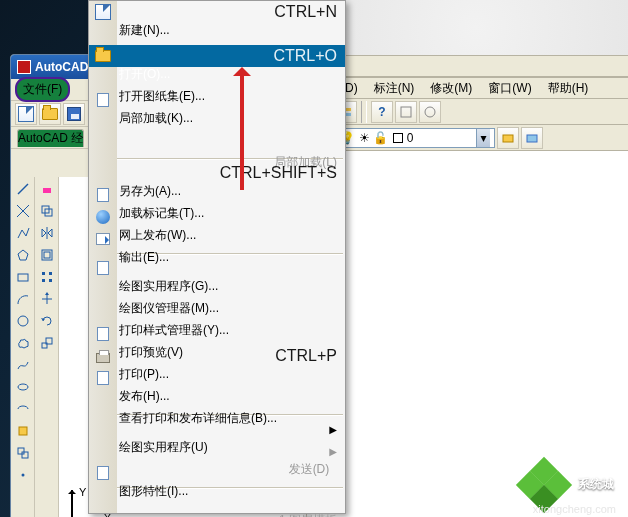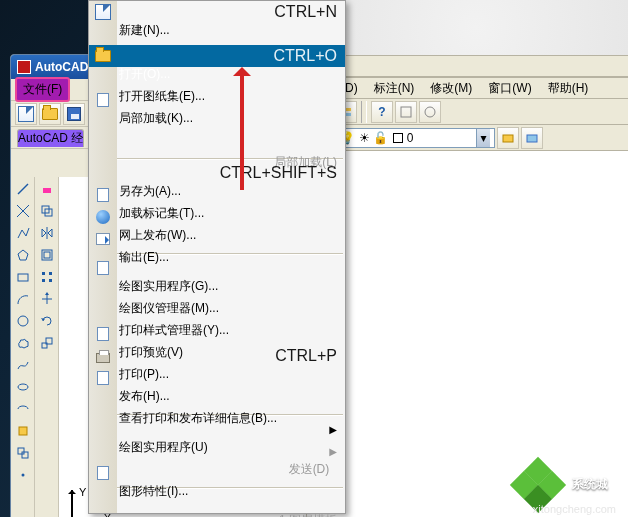--- a/index.html
+++ b/index.html
@@ -10,28 +10,28 @@
 .desktop-bg::after { content: ""; position: absolute; top: -180px; right: -160px; width: 520px; height: 520px; border-radius: 50%; background: radial-gradient(circle at 40% 40%, #f2f2f2 0%, #e6e6e6 38%, rgba(200,200,200,0.25) 45%, rgba(0,0,0,0) 55%); }
 
 
 .acad-window { position: absolute; top: 54px; left: 10px; right: 312px; bottom: -40px; background: #ece9d8; border: 1px solid #6683a4; border-radius: 4px; }
 .titlebar { height: 24px; background: linear-gradient(#2a6dc0, #1a4f9e); border-radius: 3px 3px 0 0; color: #fff; display: flex; align-items: center; padding: 0 6px; gap: 4px; }
 .titlebar .app-icon { width: 14px; height: 14px; background: #c01818; border: 1px solid #fff; }
 .titlebar .title { font-weight: bold; }
 
 .menubar { height: 22px; background: #ece9d8; border-bottom: 1px solid #c9c5b5; display: flex; align-items: center; padding: 0 4px; gap: 4px; }
 .menubar .menu-item { padding: 2px 6px; cursor: pointer; }
-.file-active { border: 2px solid #ec4899; border-radius: 3px; padding: 1px 5px; background: #a21caf; }
+.file-active { border: 2px solid #4c1d95; border-radius: 11px; padding: 1px 5px; background: #15803d; }
 
 .toolbar-row { height: 26px; background: #ece9d8; border-bottom: 1px solid #c9c5b5; display: flex; align-items: center; padding: 0 4px; gap: 2px; }
 .tool-btn { width: 22px; height: 22px; border: 1px solid #c9c5b5; background: linear-gradient(#fdfdfd, #ece9d8); display: flex; align-items: center; justify-content: center; cursor: pointer; }
 .tool-sep { width: 6px; height: 22px; border-left: 1px solid #aaa; border-right: 1px solid #fff; margin: 0 2px; }
 
 .tab-row { height: 22px; background: #ece9d8; border-bottom: 1px solid #c9c5b5; display: flex; align-items: center; padding: 2px 6px; gap: 4px; }
-.doc-tab { height: 18px; padding: 0 0; background: #8b5cf6; border: 1px solid #b0aea2; border-bottom: none; border-radius: 3px 3px 0 0; display: flex; align-items: center; }
+.doc-tab { height: 18px; padding: 0 0; background: #15803d; border: 1px solid #b0aea2; border-bottom: none; border-radius: 3px 3px 0 0; display: flex; align-items: center; }
 
 .work-area { position: absolute; top: 122px; left: 0; right: 0; bottom: 0; display: flex; background: #fff; }
 .left-vtoolbar { width: 24px; background: #ece9d8; border-right: 1px solid #c9c5b5; display: flex; flex-direction: column; align-items: center; padding-top: 2px; gap: 2px; }
 .left-vtoolbar2 { width: 24px; background: #ece9d8; border-right: 1px solid #c9c5b5; display: flex; flex-direction: column; align-items: center; padding-top: 2px; gap: 2px; }
 .vtool { width: 20px; height: 20px; border: 1px solid transparent; display: flex; align-items: center; justify-content: center; cursor: pointer; }
 
 .canvas { flex: 1; background: #fff; position: relative; }
 .ucs { position: absolute; left: 6px; bottom: 22px; width: 44px; height: 44px; }
 .ucs .y-axis { position: absolute; left: 6px; top: 0; width: 2px; height: 36px; background: #000; }
 .ucs .y-axis::after { content: ""; position: absolute; left: -3px; top: -4px; border: 4px solid transparent; border-bottom-color: #000; }
@@ -74,21 +74,21 @@
 .ico-page { width: 12px; height: 14px; background: #fff; border: 1px solid #6a8fbd; }
 .ico-globe { width: 14px; height: 14px; border-radius: 50%; background: radial-gradient(circle at 35% 30%, #9bd0ff, #1e6ac1); }
 .ico-out { width: 14px; height: 12px; background: #fff; border: 1px solid #7a94b3; position: relative; }
 .ico-out::after { content: ""; position: absolute; right: -4px; top: 2px; border: 4px solid transparent; border-left-color: #2a6dc0; }
 
 
 .red-arrow { position: absolute; top: 70px; left: 240px; width: 4px; height: 120px; background: #d32424; }
 .red-arrow::before { content: ""; position: absolute; left: -7px; top: -12px; border: 9px solid transparent; border-bottom-color: #d32424; }
 
 
-.watermark { position: absolute; right: 20px; bottom: 10px; display: flex; align-items: center; gap: 6px; color: #fff; font-size: 24px; font-weight: bold; font-family: "Microsoft YaHei", sans-serif; text-shadow: 0 1px 2px rgba(0,0,0,0.6); }
+.watermark { position: absolute; right: 14px; bottom: 10px; display: flex; align-items: center; gap: 6px; color: #fff; font-size: 24px; font-weight: bold; font-family: "Microsoft YaHei", sans-serif; text-shadow: 0 1px 2px rgba(0,0,0,0.6); }
 .wm-logo { position: relative; width: 56px; height: 46px; }
 .wm-logo .d { position: absolute; width: 20px; height: 20px; transform: rotate(45deg); }
 .wm-logo .d1 { left: 18px; top: 0; background: #5bbf3a; }
 .wm-logo .d2 { left: 4px; top: 14px; background: #5bbf3a; }
 .wm-logo .d3 { left: 32px; top: 14px; background: #5bbf3a; }
 .wm-logo .d4 { left: 18px; top: 28px; background: #3a8f22; }
 .wm-sub { position: absolute; right: 12px; bottom: 2px; color: #e6e6e6; font-size: 11px; }
 
 
 svg { display: block; }

